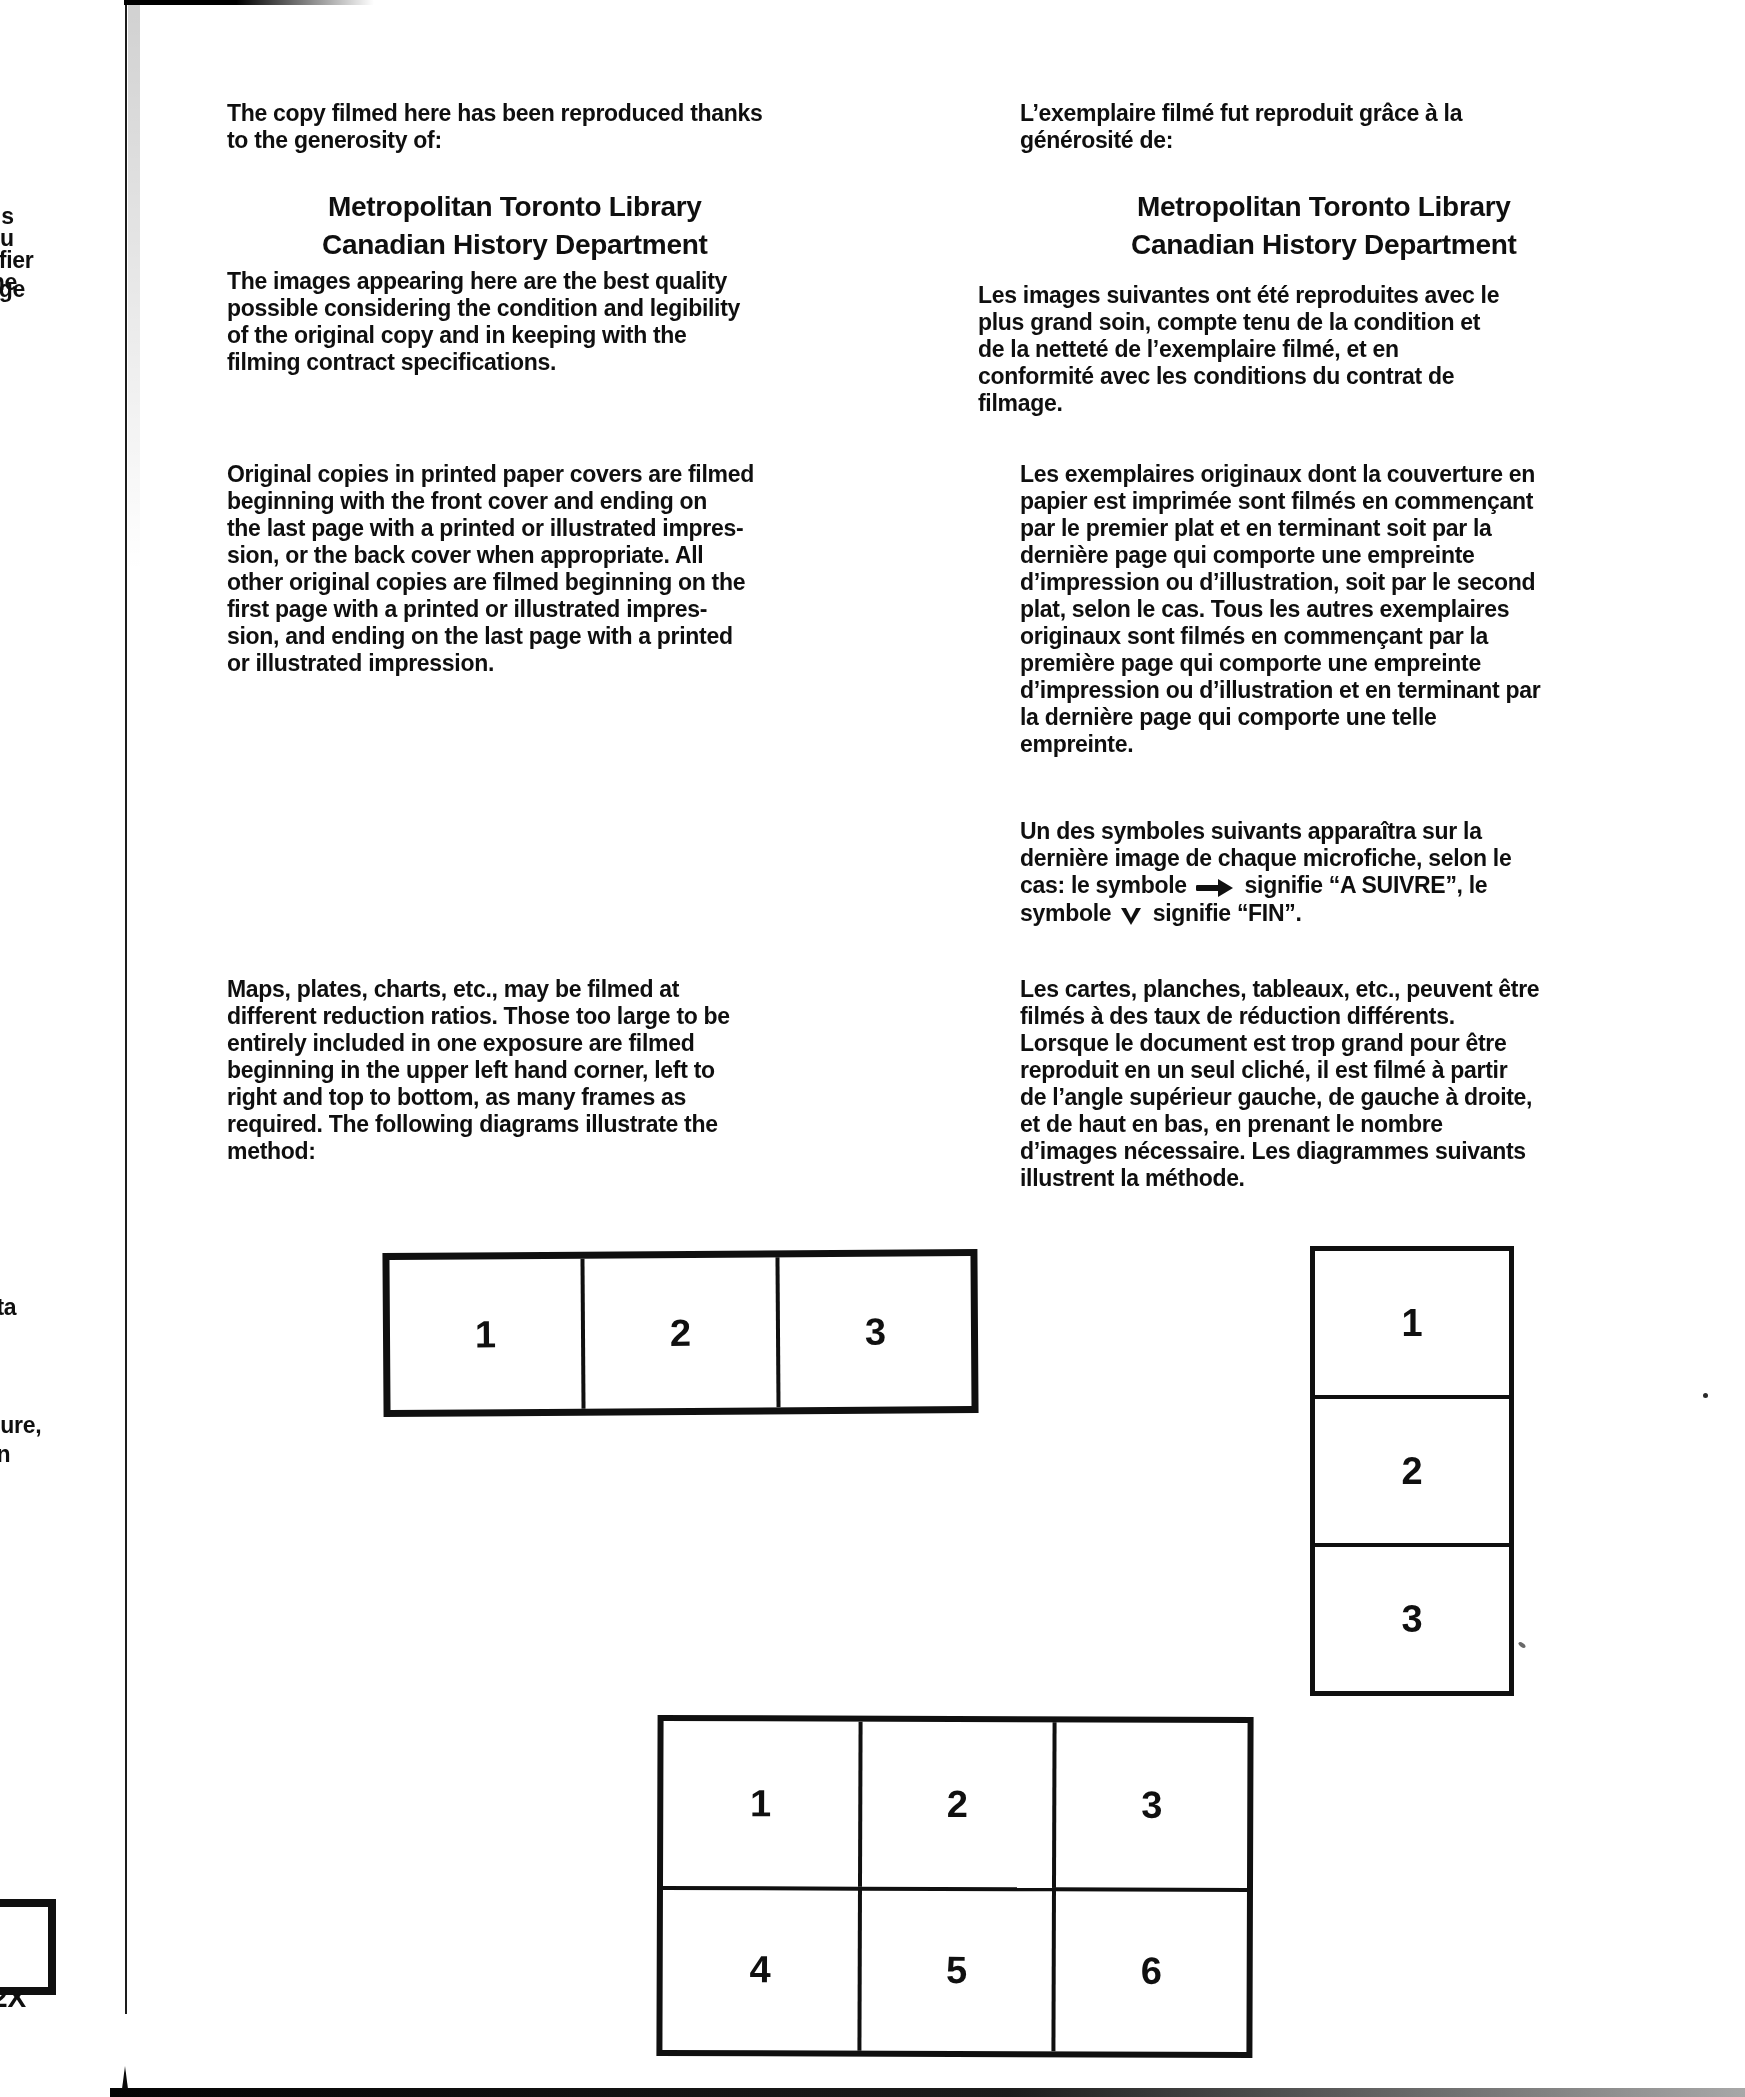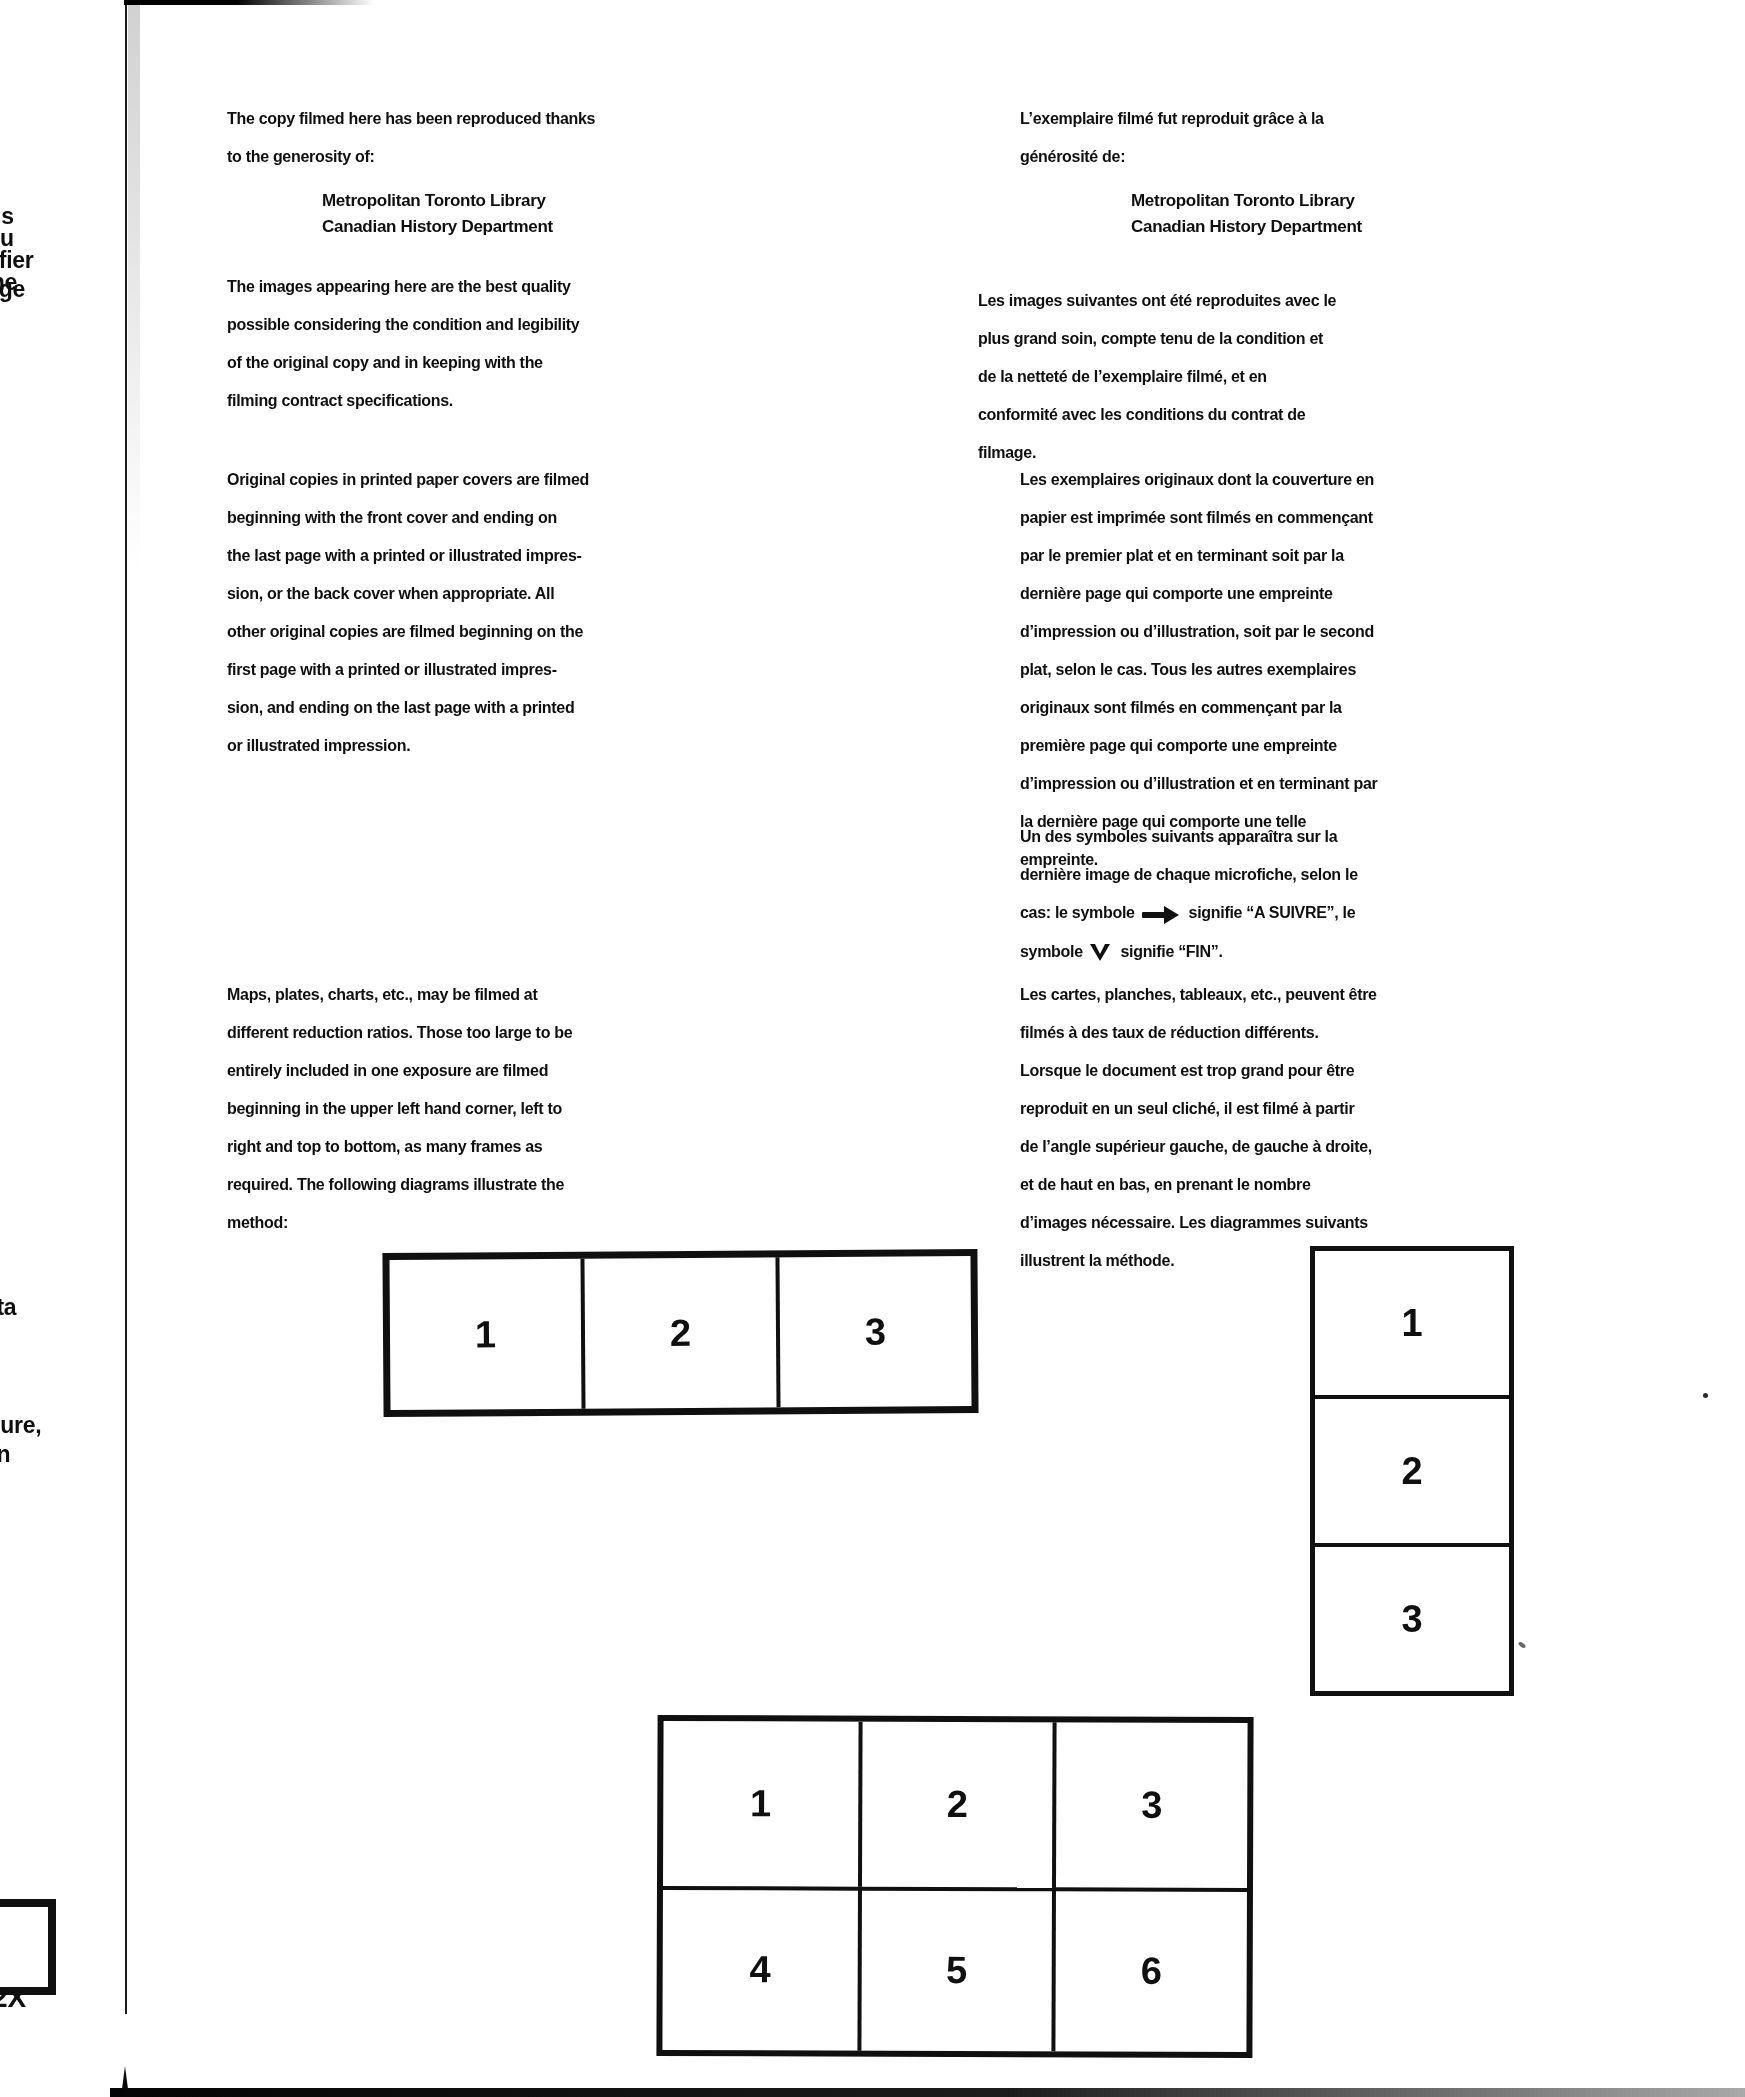--- a/index.html
+++ b/index.html
@@ -7,29 +7,30 @@
     position:relative;
     width:1745px;height:2097px;
     background:#ffffff;
     overflow:hidden;
     font-family:"Liberation Sans",sans-serif;
     color:#101010;
   }
   .para{
     position:absolute;
     font-weight:700;
-    font-size:16px;
-    line-height:38px;
+    font-size:23px;
+    line-height:27px;
     letter-spacing:-0.3px;
     color:#0f0f0f;
     white-space:nowrap;
   }
   .credit{
-    font-size:17px;
-    line-height:26px;
+    font-size:28px;
+    line-height:38px;
+    text-align:center;
   }
   .fragment{
     position:absolute;
     font-weight:700;
     font-size:23px;
     letter-spacing:-0.3px;
     color:#0f0f0f;
     white-space:nowrap;
   }
   

